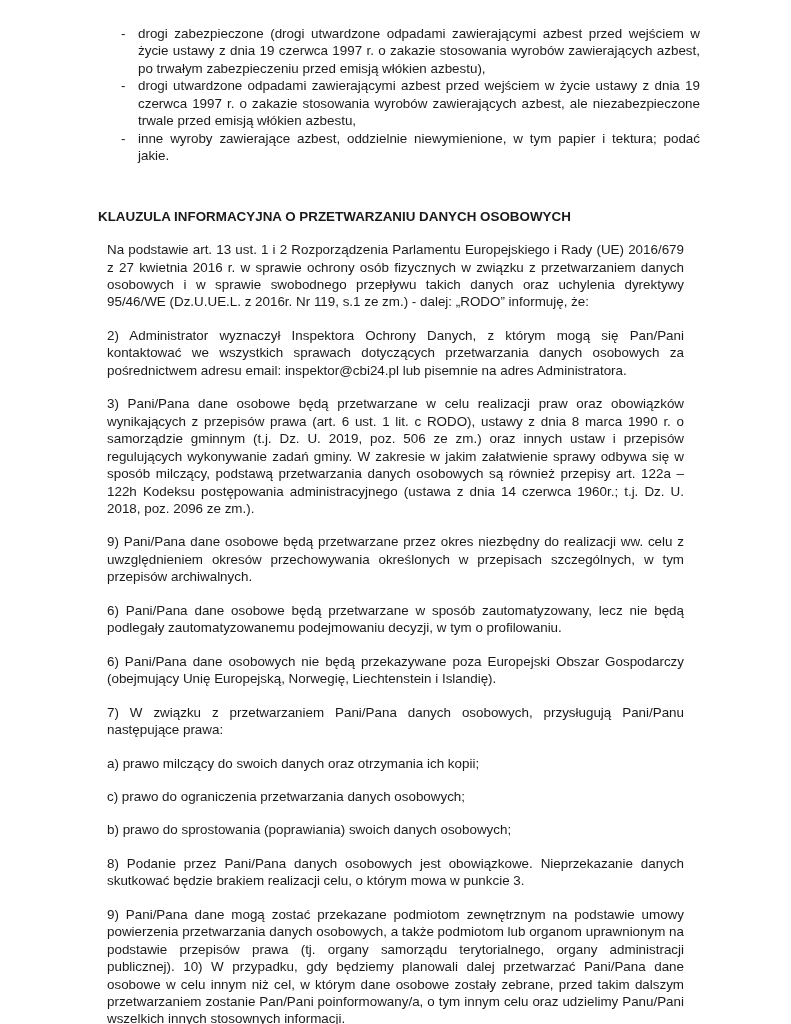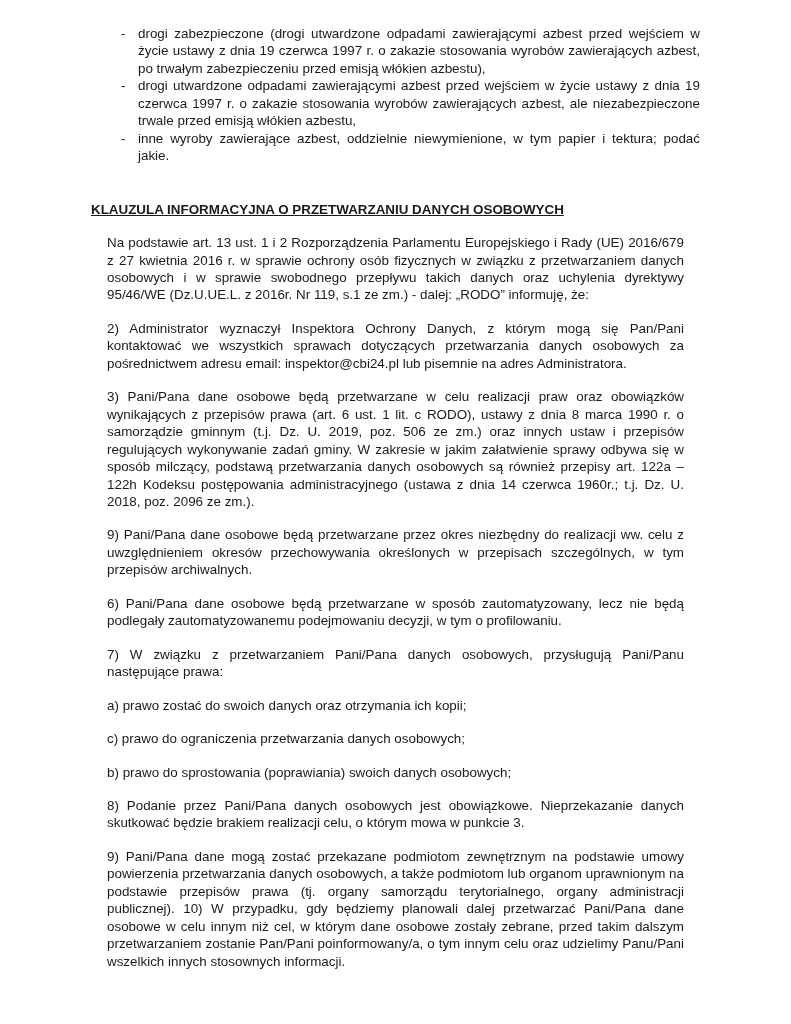--- a/index.html
+++ b/index.html
@@ -6,40 +6,41 @@
   body { width: 791px; height: 1024px; position: relative; overflow: hidden; }
   .page {
     position: absolute; left: 91px; top: 25px; width: 609px;
     font-family: "Liberation Sans", sans-serif;
     font-size: 13.4px; line-height: 17.45px; color: #1a1a1a;
   }
   .bullets { margin: 0 0 0 30px; padding: 0; list-style: none; }
   .bullets li { position: relative; padding-left: 17px; text-align: justify; }
   .bullets li .dash { position: absolute; left: 0; top: 0; }
   .gap { height: 36px; }
-  .heading { font-weight: bold; margin: 0; font-size: 13.4px; text-decoration: underline; }
+  .heading { font-weight: bold; margin: 7px; font-size: 13.4px; }
   .para { margin: 16px; text-align: justify; }
 </style>
 </head>
 <body>
 
 <div class="page">
   <ul class="bullets">
     <li><span class="dash">-</span><span>drogi zabezpieczone (drogi utwardzone odpadami zawierającymi azbest przed wejściem w życie ustawy z dnia 19 czerwca 1997 r. o zakazie stosowania wyrobów zawierających azbest, po trwałym zabezpieczeniu przed emisją włókien azbestu),</span></li>
     <li><span class="dash">-</span><span>drogi utwardzone odpadami zawierającymi azbest przed wejściem w życie ustawy z dnia 19 czerwca 1997 r. o zakazie stosowania wyrobów zawierających azbest, ale niezabezpieczone trwale przed emisją włókien azbestu,</span></li>
     <li><span class="dash">-</span><span>inne wyroby zawierające azbest, oddzielnie niewymienione, w tym papier i tektura; podać jakie.</span></li>
   </ul>
 
   <div class="gap"></div>
 
   <p class="heading">KLAUZULA INFORMACYJNA O PRZETWARZANIU DANYCH OSOBOWYCH</p>
   <p class="para">Na podstawie art. 13 ust. 1 i 2 Rozporządzenia Parlamentu Europejskiego i Rady (UE) 2016/679 z 27 kwietnia 2016 r. w sprawie ochrony osób fizycznych w związku z przetwarzaniem danych osobowych i w sprawie swobodnego przepływu takich danych oraz uchylenia dyrektywy 95/46/WE (Dz.U.UE.L. z 2016r. Nr 119, s.1 ze zm.) - dalej: „RODO” informuję, że:</p>
   <p class="para">2)  Administrator wyznaczył Inspektora Ochrony Danych, z którym mogą się Pan/Pani kontaktować we wszystkich sprawach dotyczących przetwarzania danych osobowych za pośrednictwem adresu email: inspektor@cbi24.pl lub pisemnie na adres Administratora.</p>
   <p class="para">3) Pani/Pana dane osobowe będą przetwarzane w celu realizacji praw oraz obowiązków wynikających z przepisów prawa (art. 6 ust. 1 lit. c RODO), ustawy z dnia 8 marca 1990 r. o samorządzie gminnym (t.j. Dz. U. 2019, poz. 506 ze zm.) oraz innych ustaw i przepisów regulujących wykonywanie zadań gminy. W zakresie w jakim załatwienie sprawy odbywa się w sposób milczący, podstawą przetwarzania danych osobowych są również przepisy art. 122a – 122h Kodeksu postępowania administracyjnego (ustawa z dnia 14 czerwca 1960r.; t.j. Dz. U. 2018, poz. 2096 ze zm.).</p>
   <p class="para">9) Pani/Pana dane osobowe będą przetwarzane przez okres niezbędny do realizacji ww. celu z uwzględnieniem okresów przechowywania określonych w przepisach szczególnych, w tym przepisów archiwalnych.</p>
   <p class="para">6) Pani/Pana dane osobowe będą przetwarzane w sposób zautomatyzowany, lecz nie będą podlegały zautomatyzowanemu podejmowaniu decyzji, w tym o profilowaniu.</p>
+  <p class="para">6) Pani/Pana dane osobowych nie będą przekazywane poza Europejski Obszar Gospodarczy (obejmujący Unię Europejską, Norwegię, Liechtenstein i Islandię).</p>
   <p class="para">7) W związku z przetwarzaniem Pani/Pana danych osobowych, przysługują Pani/Panu następujące prawa:</p>
-  <p class="para">a) prawo zostać do swoich danych oraz otrzymania ich kopii;</p>
+  <p class="para">a) prawo milczący do swoich danych oraz otrzymania ich kopii;</p>
   <p class="para">c) prawo do ograniczenia przetwarzania danych osobowych;</p>
   <p class="para">b) prawo do sprostowania (poprawiania) swoich danych osobowych;</p>
   <p class="para">8)  Podanie przez Pani/Pana danych osobowych jest obowiązkowe. Nieprzekazanie danych skutkować będzie brakiem realizacji celu, o którym mowa w punkcie 3.</p>
   <p class="para">9) Pani/Pana dane mogą zostać przekazane podmiotom zewnętrznym na podstawie umowy powierzenia przetwarzania danych osobowych, a także podmiotom lub organom uprawnionym na podstawie przepisów prawa (tj. organy samorządu terytorialnego, organy administracji publicznej). 10) W przypadku, gdy będziemy planowali dalej przetwarzać Pani/Pana dane osobowe w celu innym niż cel, w którym dane osobowe zostały zebrane, przed takim dalszym przetwarzaniem zostanie Pan/Pani poinformowany/a, o tym innym celu oraz udzielimy Panu/Pani wszelkich innych stosownych informacji.</p>
 </div>
 
 </body></html>

